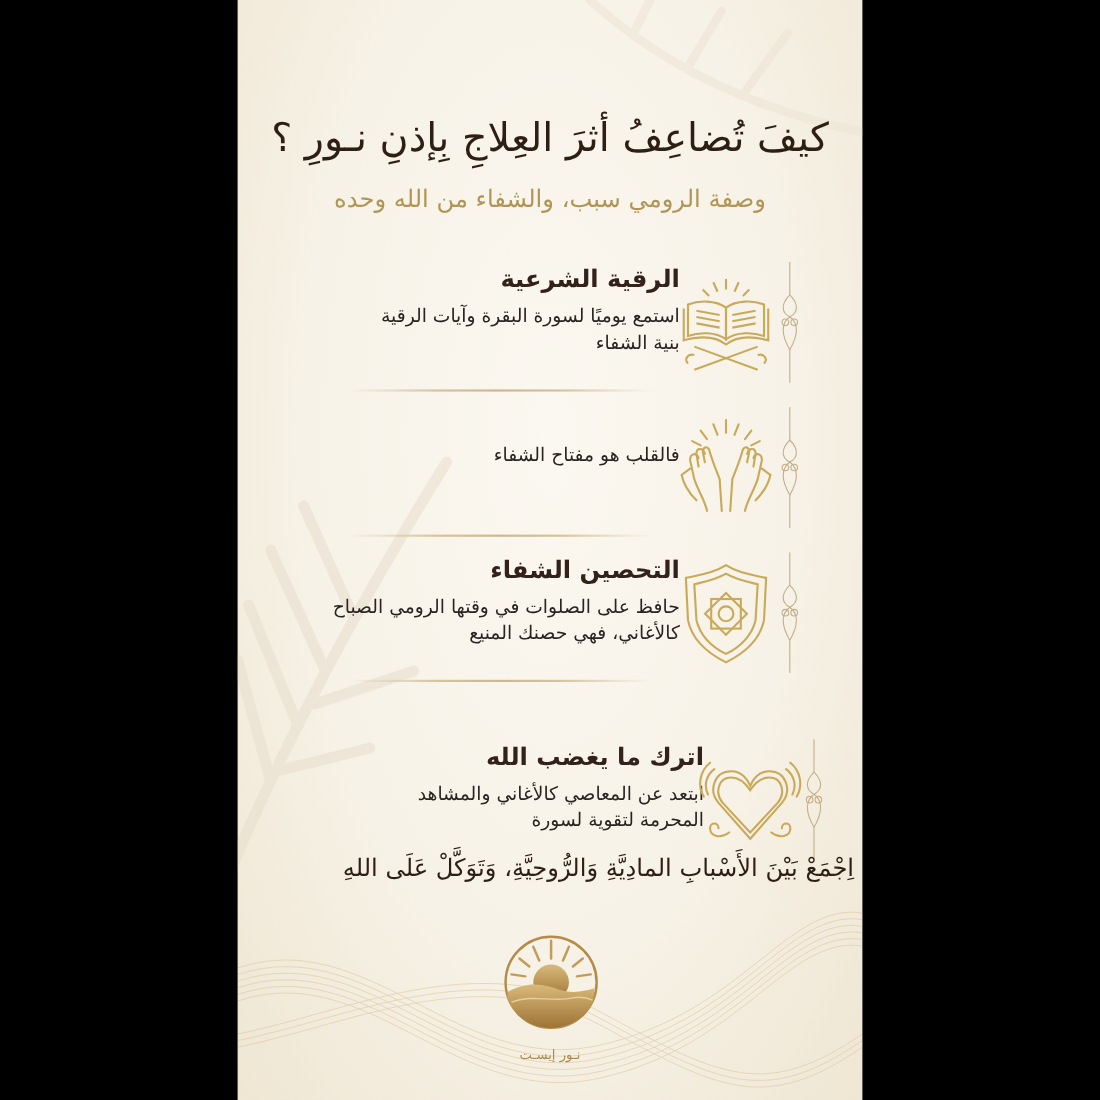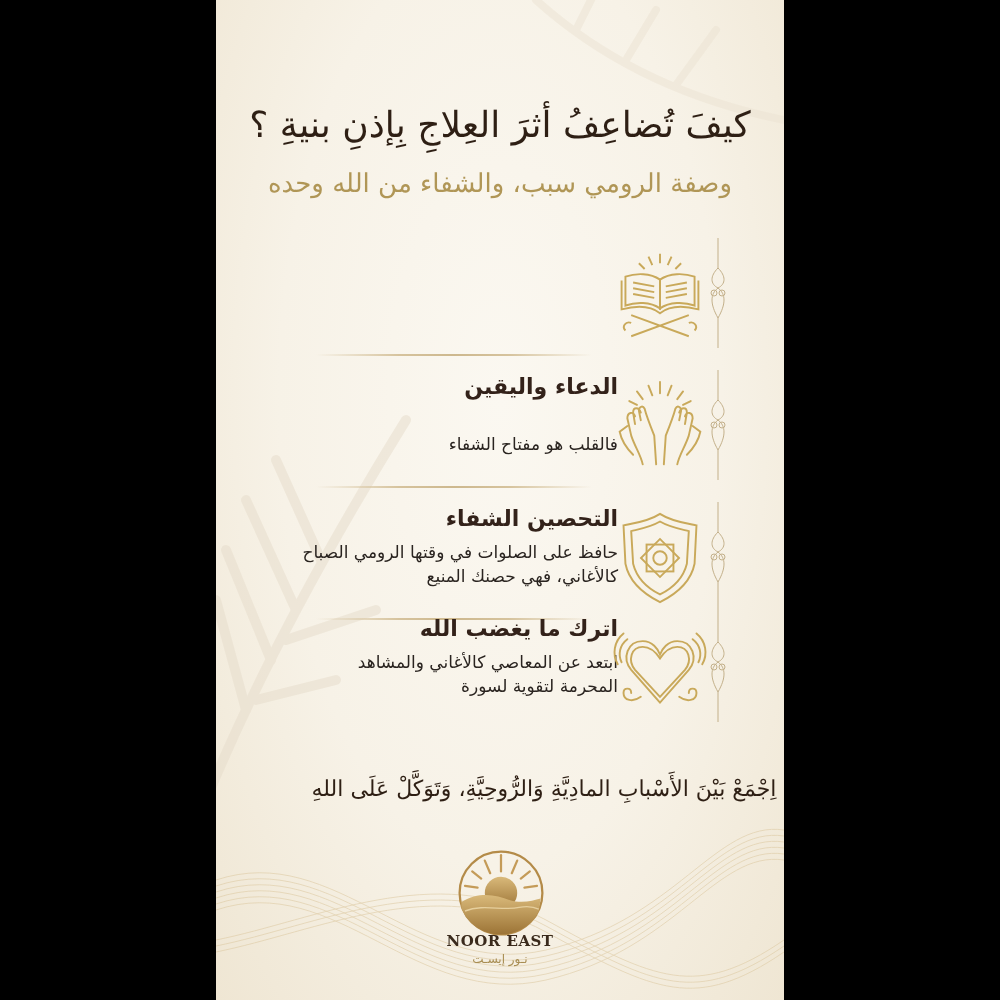--- a/index.html
+++ b/index.html
@@ -10,21 +10,21 @@
     overflow:hidden;
   }
   .leaf { position:absolute; pointer-events:none; opacity:.5; }
   .wave { position:absolute; left:0; bottom:0; width:568px; height:200px; pointer-events:none; }
   .title {
     position:absolute; top:104px; left:0; width:568px; text-align:center;
     font-family:"DejaVu Serif", serif; font-size:36px; color:#2e1f14; direction:rtl; letter-spacing:0;
   }
   .subtitle {
     position:absolute; top:168px; left:0; width:568px; text-align:center;
-    font-family:"DejaVu Serif", serif; font-size:26px; color:#b09656; direction:rtl;
+    font-family:"DejaVu Serif", serif; font-size:22px; color:#b09656; direction:rtl;
   }
   .section { position:absolute; left:0; width:568px; height:120px; }
   .section .text { position:absolute; right:166px; top:0; width:380px; direction:rtl; text-align:right; }
   .section h2 { margin:0; font-size:22px; font-weight:bold; color:#33221a; line-height:30px; }
   .section p { margin:6px 0 0 0; font-size:17px; color:#2a2420; line-height:24px; }
   .section .icon { position:absolute; right:76px; top:6px; width:96px; height:96px; }
   .section .orn { position:absolute; right:56px; top:-2px; width:20px; height:110px; }
   .divider { position:absolute; left:100px; width:276px; height:2px;
     background: linear-gradient(90deg, rgba(214,196,160,0), #d6c39d 30%, #cdb88e 50%, #d6c39d 70%, rgba(214,196,160,0)); }
   .closing {
@@ -69,24 +69,31 @@
       <path d="M0 92 C120 52 200 192 330 162 S500 32 568 42"></path>
       <path d="M0 98 C120 58 200 198 330 168 S500 38 568 48"></path>
       <path d="M0 104 C120 64 200 204 330 174 S500 44 568 54"></path>
       <path d="M0 110 C120 70 200 210 330 180 S500 50 568 60"></path>
       <path d="M0 140 C100 120 220 60 330 120 S480 200 568 140"></path>
       <path d="M0 146 C100 126 220 66 330 126 S480 206 568 146"></path>
       <path d="M0 152 C100 132 220 72 330 132 S480 212 568 152"></path>
     </g>
   </svg>
 
-  <div class="title">كيفَ تُضاعِفُ أثرَ العِلاجِ بِإذنِ بنيةِ ؟</div>
+  <div class="title">كيفَ تُضاعِفُ أثرَ العِلاجِ بِإذنِ نـورِ ؟</div>
   <div class="subtitle">وصفة الرومي سبب، والشفاء من الله وحده</div>
 
   <div class="section" style="top:240px;">
+    <div class="text">
+      <h2>الرقية الشرعية</h2>
+      <p>
+        <span>استمع يوميًا لسورة البقرة وآيات الرقية</span><br>
+        <span>بنية الشفاء</span>
+      </p>
+    </div>
     <svg class="icon" viewBox="0 0 100 100">
       <g stroke="#c9a95a" stroke-width="2" fill="none">
         <path d="M50 8 L50 18 M38 11 L42 20 M62 11 L58 20 M28 18 L34 24 M72 18 L66 24"></path>
         <path d="M50 35 C40 28 25 28 14 32 L14 62 C25 58 40 58 50 65 Z"></path>
         <path d="M50 35 C60 28 75 28 86 32 L86 62 C75 58 60 58 50 65 Z"></path>
         <path d="M10 36 L10 66 C25 62 40 62 50 70 C60 62 75 62 90 66 L90 36"></path>
         <path d="M22 38 L44 42 M22 44 L44 48 M22 50 L44 54 M56 42 L78 38 M56 48 L78 44 M56 54 L78 50"></path>
         <path d="M20 72 L80 94 M80 72 L20 94"></path>
         <path d="M14 88 C10 84 14 78 20 80 M86 88 C90 84 86 78 80 80"></path>
       </g>
@@ -99,21 +106,20 @@
         <path d="M10 50 C2 56 2 66 10 80 C18 66 18 56 10 50 Z"></path>
         <circle cx="6" cy="55" r="3"></circle>
           <circle cx="14" cy="55" r="3"></circle>
       </g>
     </svg>
   </div>
   <div class="divider" style="top:354px;"></div>
 
   <div class="section" style="top:372px;">
     <div class="text">
-      <h2>الدعاء واليقين</h2>
       <p>
         <br>
         <span>فالقلب هو مفتاح الشفاء</span>
       </p>
     </div>
     <svg class="icon" viewBox="0 0 100 100">
       <g stroke="#c9a95a" stroke-width="2" fill="none" stroke-linecap="round">
         <path d="M50 4 L50 16 M38 8 L42 18 M62 8 L58 18 M26 14 L32 22 M74 14 L68 22 M18 24 L26 28 M82 24 L74 28"></path>
         <path d="M46 90 L44 60 C40 50 36 40 34 32 C32 28 28 30 28 34 L30 44 M30 36 C28 30 22 30 22 36 L24 48 M24 40 C22 34 16 36 16 42 L20 60 C24 72 30 80 32 90"></path>
         <path d="M54 90 L56 60 C60 50 64 40 66 32 C68 28 72 30 72 34 L70 44 M70 36 C72 30 78 30 78 36 L76 48 M76 40 C78 34 84 36 84 42 L80 60 C76 72 70 80 68 90"></path>
@@ -156,21 +162,21 @@
           <line x1="10" y1="80" x2="10" y2="110"></line>
         <path d="M10 30 C2 38 2 46 10 50 C18 46 18 38 10 30 Z"></path>
         <path d="M10 50 C2 56 2 66 10 80 C18 66 18 56 10 50 Z"></path>
         <circle cx="6" cy="55" r="3"></circle>
           <circle cx="14" cy="55" r="3"></circle>
       </g>
     </svg>
   </div>
   <div class="divider" style="top:618px;"></div>
 
-  <div class="section" style="top:614px;">
+  <div class="section" style="top:674px;padding-left:22px;">
     <div class="text">
       <h2>اترك ما يغضب الله</h2>
       <p>
         <span>ابتعد عن المعاصي كالأغاني والمشاهد</span><br>
         <span>المحرمة لتقوية لسورة</span>
       </p>
     </div>
     <svg class="icon" viewBox="0 0 100 100">
       <g stroke="#c9a95a" stroke-width="2" fill="none" stroke-linecap="round">
         <path d="M50 86 L20 52 C10 40 16 22 32 22 C42 22 48 30 50 36 C52 30 58 22 68 22 C84 22 90 40 80 52 Z"></path>
@@ -208,15 +214,14 @@
         <line x1="68" y1="14" x2="62" y2="28"></line>
       <line x1="18" y1="26" x2="28" y2="34"></line>
         <line x1="82" y1="26" x2="72" y2="34"></line>
       <line x1="10" y1="42" x2="24" y2="44"></line>
         <line x1="90" y1="42" x2="76" y2="44"></line>
     </g>
     <circle cx="50" cy="50" r="18" fill="url(#g1)"></circle>
     <path d="M6 60 C26 48 44 52 60 58 C74 62 86 58 94 56 L92 70 C84 86 68 96 50 96 C30 96 12 84 6 66 Z" fill="url(#g1)"></path>
     <path d="M10 70 C30 62 52 70 70 66 C80 64 88 66 92 68" stroke="#e6cf9d" stroke-width="1.5" fill="none"></path>
   </svg>
-  <div class="brand-en">NOOR EAST</div>
   <div class="brand-ar">نـور إيسـت</div>
 </div>
 
 </body></html>

